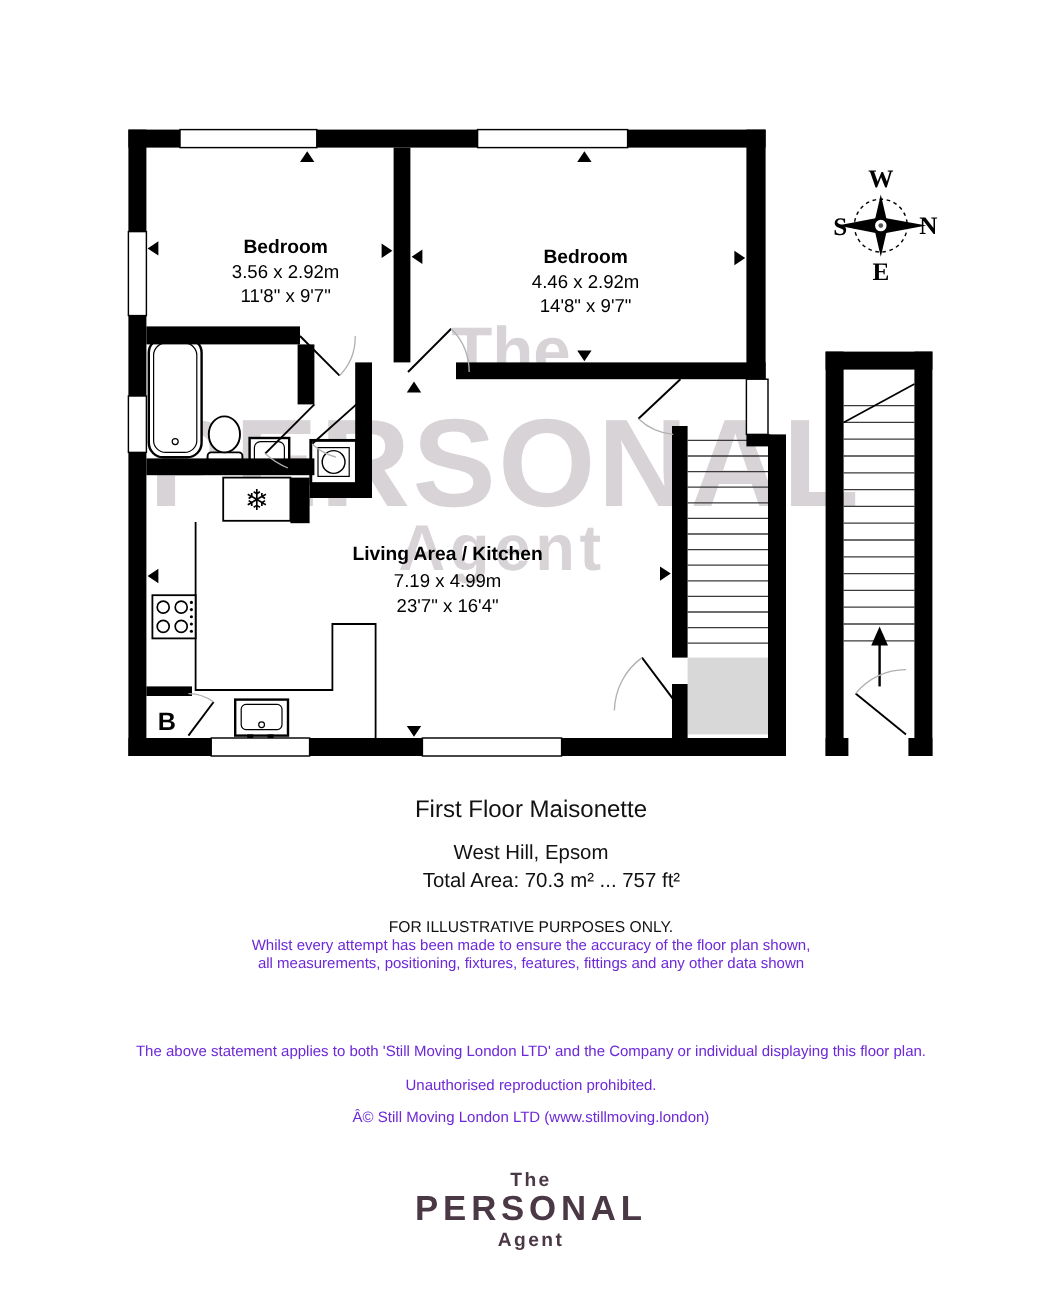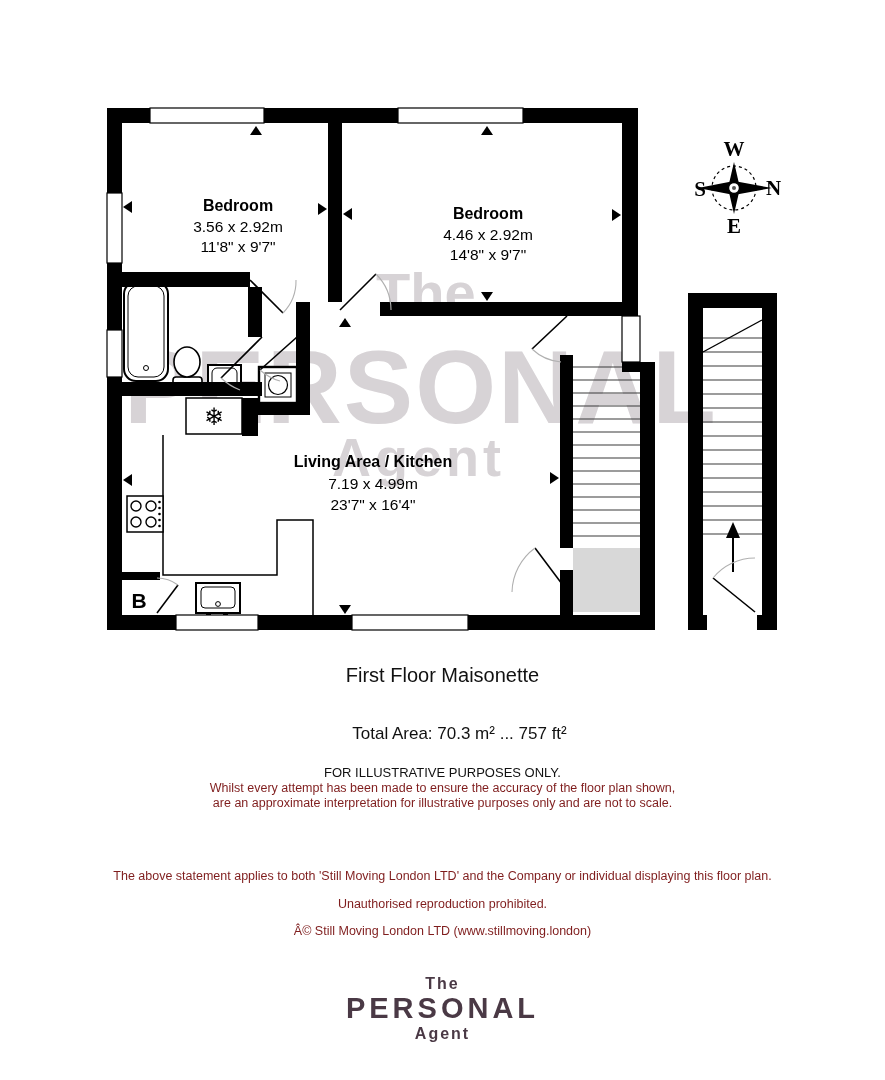--- a/index.html
+++ b/index.html
@@ -20,21 +20,21 @@
   .arc{stroke:#b0b0b0;stroke-width:1.1;fill:none;}
   .fix{stroke:#000;fill:#fff;}
   .lab{font-family:"Liberation Sans",sans-serif;font-size:15.5px;fill:#000;text-anchor:middle;}
   .labb{font-weight:bold;font-size:16px;}
   .comp{font-family:"Liberation Serif",serif;font-weight:bold;font-size:21px;fill:#000;}
   
   .t-title{top:664px;font-size:20px;font-weight:normal;z-index:3;}
   .t-addr{top:701px;font-size:17px;z-index:3;}
   .t-area{top:724px;font-size:17px;z-index:3;margin-left:17px;}
   .t-note{top:753px;font-size:13px;z-index:3;margin-top:12px;}
-  .disc{font-size:12.5px;line-height:15px;z-index:3;color:#7f1d1d;}
+  .disc{font-size:12.5px;line-height:15px;z-index:3;color:#6d28d9;}
   
   #logo{z-index:3;color:#4a3945;}
   #logo-the{top:975px;font-size:16px;letter-spacing:2px;font-weight:600;}
   #logo-personal{top:992px;font-size:29px;letter-spacing:4px;font-weight:600;}
   #logo-agent{top:1025px;font-size:16px;letter-spacing:2px;font-weight:600;}
 </style>
 </head>
 <body>
 
 <div id="page">
@@ -235,26 +235,27 @@
       <circle cx="734" cy="188" r="5.5" fill="#fff" stroke="#000" stroke-width="1.4"></circle>
       <circle cx="734" cy="188" r="2" fill="#555"></circle>
       <text class="comp" x="734" y="156" text-anchor="middle">W</text>
       <text class="comp" x="766" y="195" text-anchor="start">N</text>
       <text class="comp" x="734" y="233" text-anchor="middle">E</text>
       <text class="comp" x="706" y="196" text-anchor="end">S</text>
     </g>
   </svg>
 
   <div class="abs center t-title">First Floor Maisonette</div>
+  <div class="abs center t-addr">West Hill, Epsom</div>
   <div class="abs center t-area">Total Area: 70.3 m² ... 757 ft²</div>
   <div class="abs center t-note">FOR ILLUSTRATIVE PURPOSES ONLY.</div>
 
   <div class="abs center disc" style="top:781px;">
     <div>Whilst every attempt has been made to ensure the accuracy of the floor plan shown,</div>
-    <div>are an approximate interpretation for illustrative purposes only and are not to scale.</div>
+    <div>all measurements, positioning, fixtures, features, fittings and any other data shown</div>
   </div>
   <div class="abs center disc" style="top:869px;">The above statement applies to both 'Still Moving London LTD' and the Company or individual displaying this floor plan.</div>
   <div class="abs center disc" style="top:924px;">Â© Still Moving London LTD (www.stillmoving.london)</div>
   <div class="abs center disc" style="top:897px;">Unauthorised reproduction prohibited.</div>
 
   <div id="logo">
     <div class="abs center" id="logo-the">The</div>
     <div class="abs center" id="logo-personal">PERSONAL</div>
     <div class="abs center" id="logo-agent">Agent</div>
   </div>

